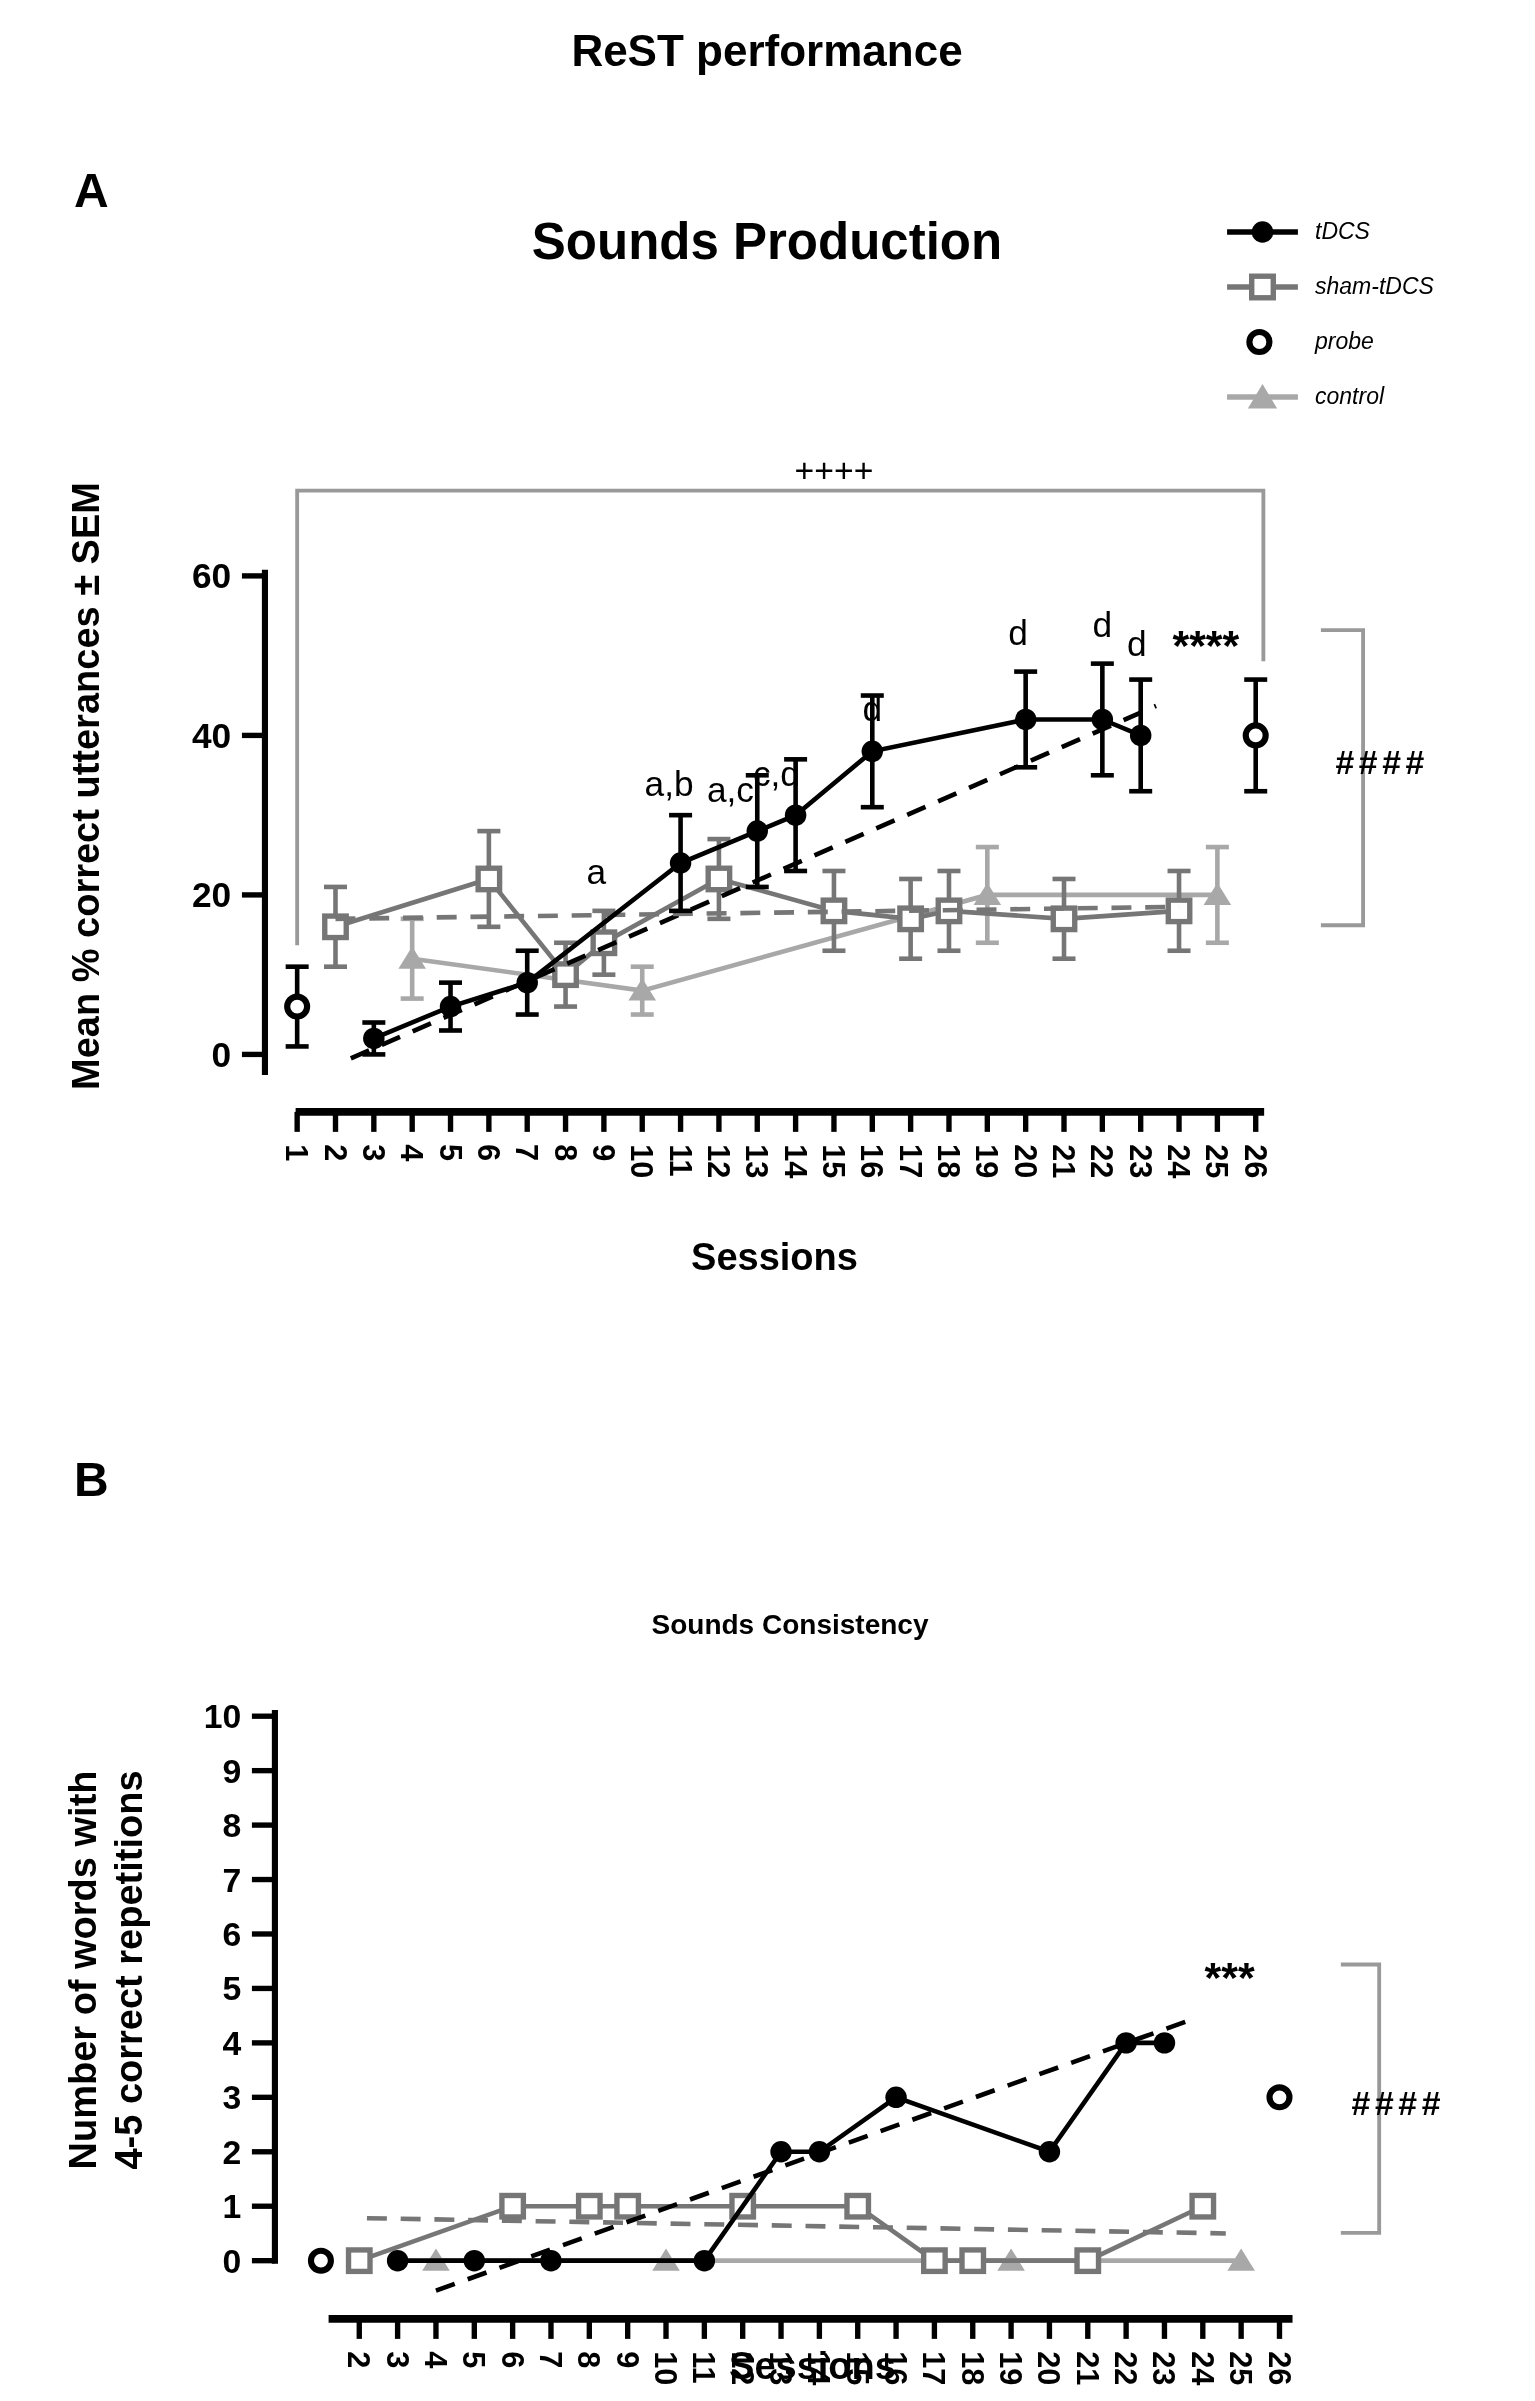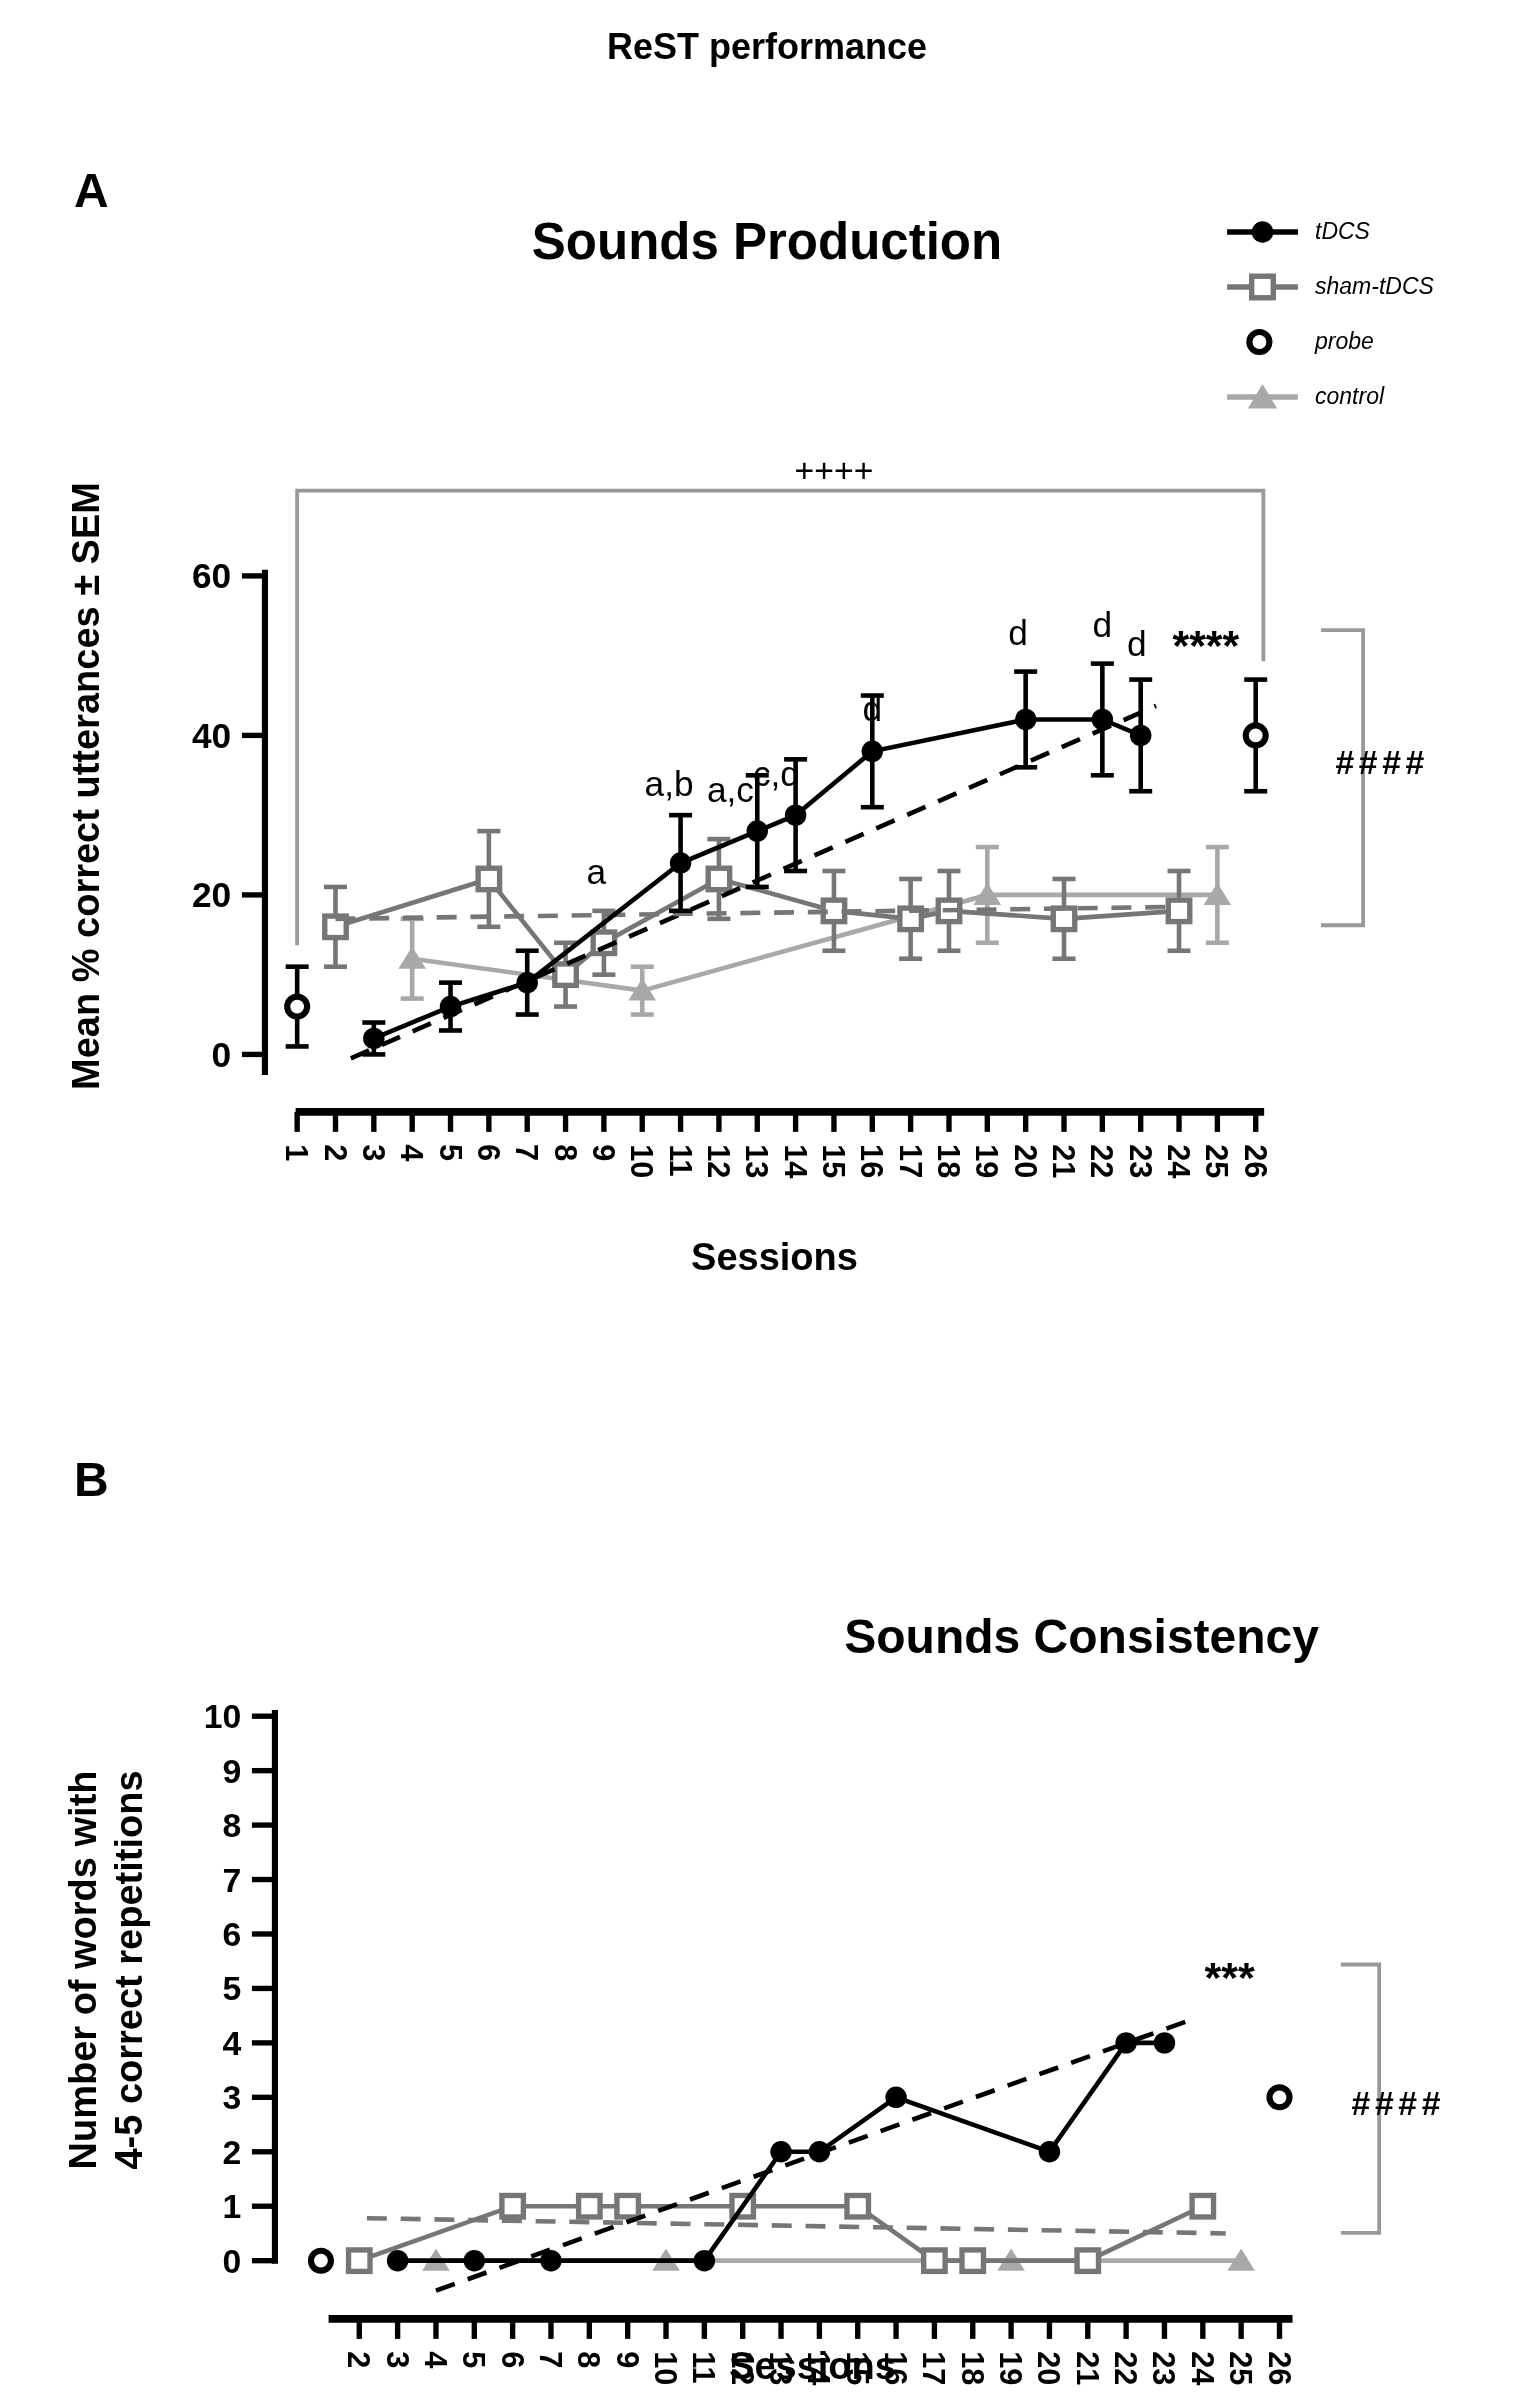--- a/index.html
+++ b/index.html
@@ -1,23 +1,23 @@
 <!DOCTYPE html>
 <html style="font-size:12.3px"><head>
 <meta charset="utf-8">
 <style>
   html,body{margin:0;padding:0;background:#ffffff;}
   body{width:1536px;height:2401px;position:relative;font-family:"Liberation Sans",sans-serif;color:#000;}
   .abs{position:absolute;}
   .ttl{font-weight:bold;text-align:center;}
-  #main-title{left:230px;top:26px;width:1074px;font-size:36px;}
+  #main-title{left:230px;top:26px;width:1074px;font-size:44px;}
   #panel-a-label{left:74px;top:163px;font-size:48px;font-weight:bold;}
   #panel-a-title{left:238px;top:212px;width:1058px;font-size:51px;}
   #panel-b-label{left:74px;top:1452px;font-size:48px;font-weight:bold;}
-  #panel-b-title{left:261px;top:1609px;width:1058px;font-size:48px;text-align:right;}
+  #panel-b-title{left:261px;top:1609px;width:1058px;font-size:28px;}
   #sessions-a{left:253px;top:1236px;width:1043px;font-size:38px;}
   #sessions-b{left:291px;top:2345px;width:1043px;font-size:38px;}
   .ylab{width:721px;text-align:center;font-size:38px;font-weight:bold;transform:rotate(-90deg);white-space:pre-line;line-height:46px;}
   #ylab-a{left:-275px;top:763px;}
   #ylab-b{left:-255px;top:1924px;}
   #legend{left:1224px;top:204px;width:307px;}
   .leg-row{display:flex;align-items:center;height:55px;}
   .leg-icon{width:77px;height:34px;flex:0 0 77px;}
   .leg-label{font-size:23px;padding-left:14px;font-style:italic;}
   #chart-svg{left:0;top:0;}

